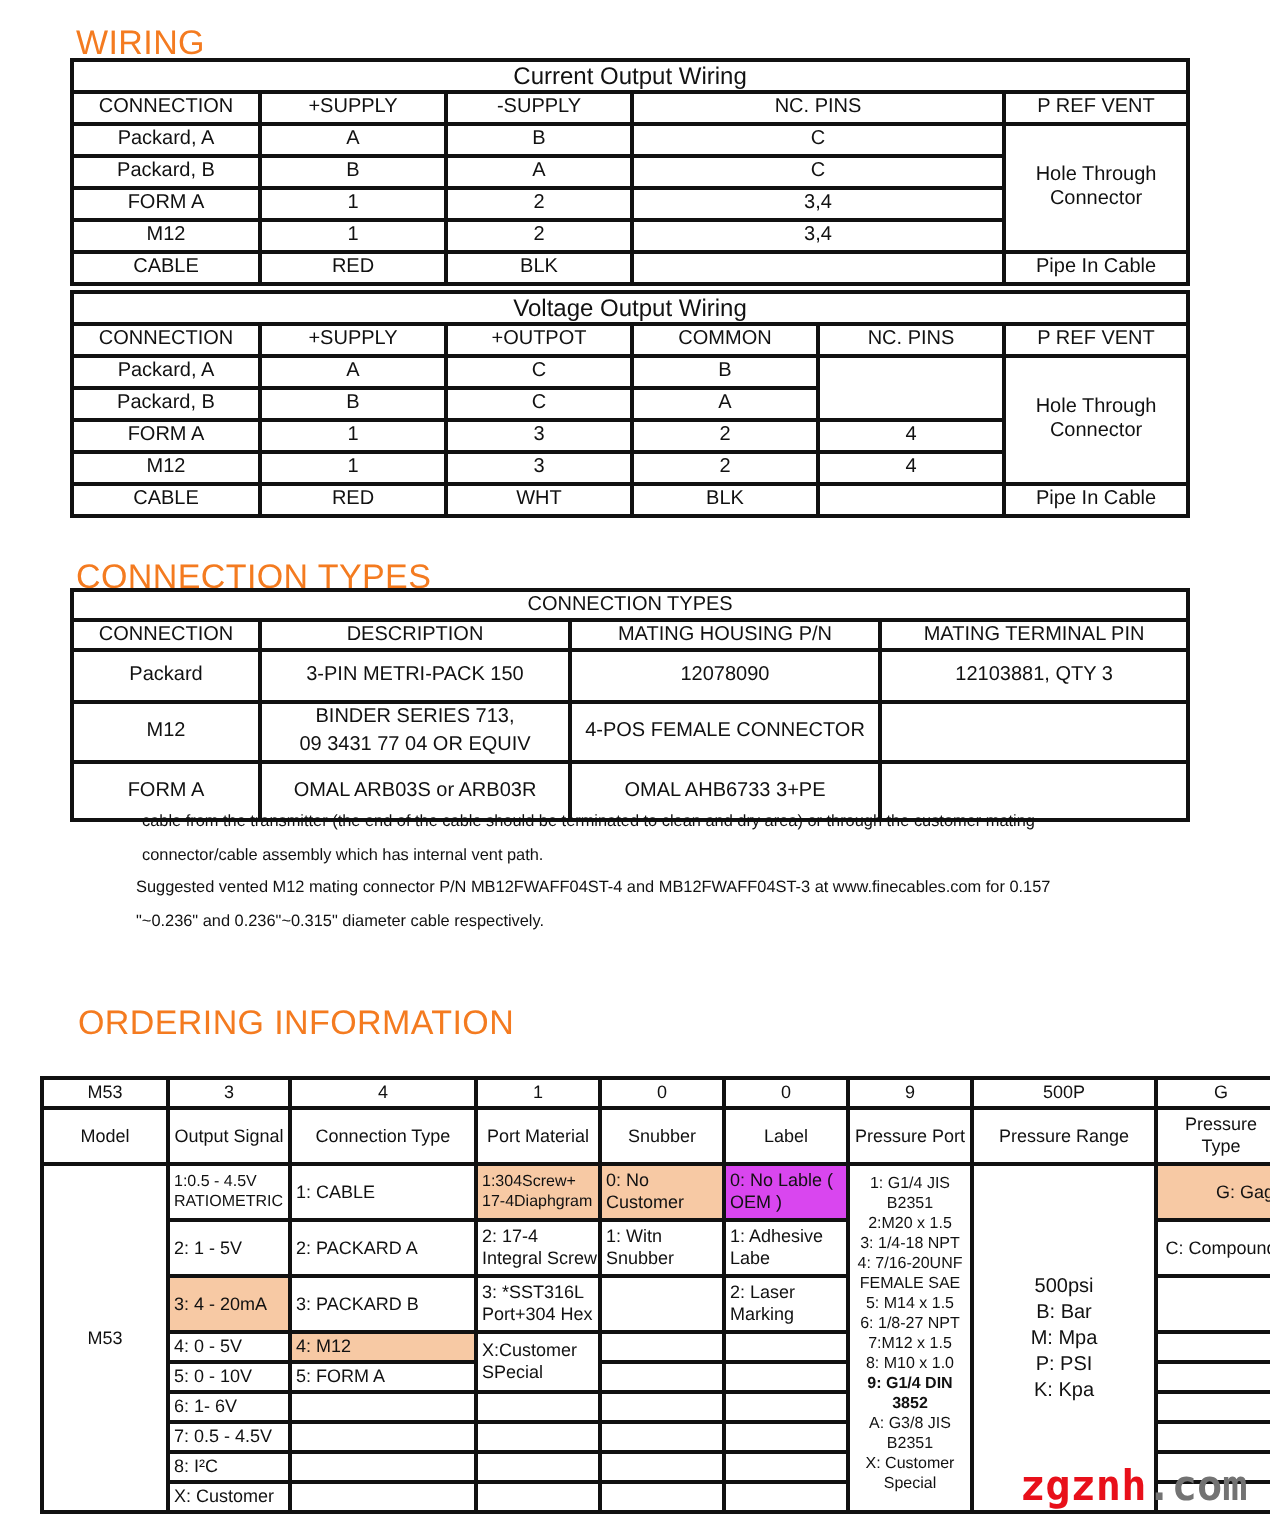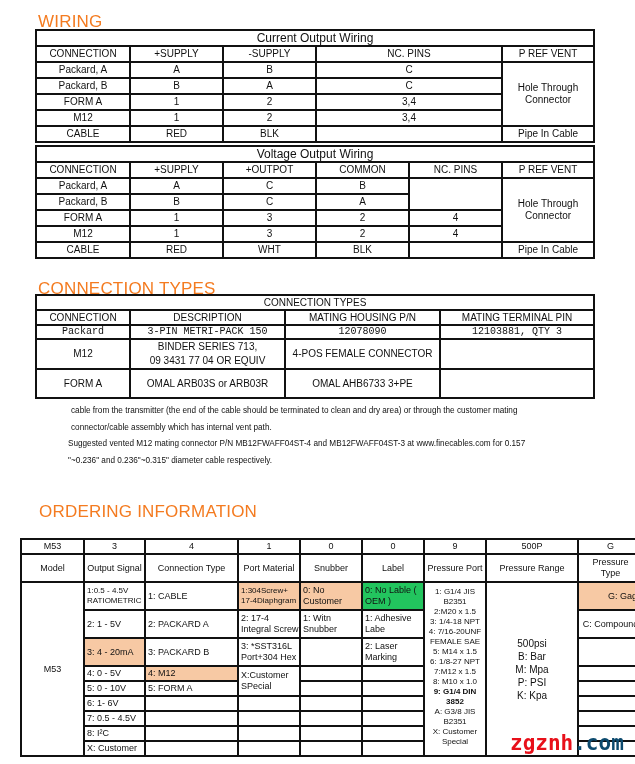--- a/index.html
+++ b/index.html
@@ -12,21 +12,21 @@
   .wt .title td, td.title { font-size:12px; text-align:center; }
   .ct td { font-size:10px; }
   .note { position:absolute; font-size:8.2px; line-height:16.5px; color:#111; }
   .oi td { font-size:9px; line-height:11px; }
   .oi td.l { text-align:left; padding-left:2px; }
   .hl { background:#f7c9a4; }
   .small { font-size:8px !important; line-height:10px !important; }
   .watermark { position:absolute; left:510px; top:731px; font-size:21px; font-weight:bold;
                font-family:"DejaVu Sans Mono", monospace; letter-spacing:0px; }
   .watermark .a { color:#e8101a; }
-  .watermark .b { color:#0c4a6e; }
+  .watermark .b { color:#737373; }
 </style>
 </head>
 <body>
 
 <div class="sec-title" style="left:38px;top:12px;">WIRING</div>
 
 <table class="wt" style="left:35px;top:29px;width:258px;">
 </table>
 
 <table class="wt" style="left:35px;top:29px;width:558px;">
@@ -154,21 +154,21 @@
   <tbody>
       <tr>
         <td colspan="4" style="height:13px;">CONNECTION TYPES</td>
       </tr>
   <tr style="height:15px;">
     <td>CONNECTION</td>
     <td>DESCRIPTION</td>
     <td>MATING  HOUSING P/N</td>
     <td>MATING  TERMINAL PIN</td>
   </tr>
-  <tr style="height:14px;font-family:Liberation Mono, monospace;">
+  <tr style="height:26px;">
     <td>Packard</td>
     <td>3-PIN METRI-PACK 150</td>
     <td>12078090</td>
     <td>12103881,  QTY 3</td>
   </tr>
   <tr style="height:29px;">
     <td>M12</td>
     <td style="line-height:14px;">
           <div>BINDER SERIES 713,</div>
           <div>09 3431  77 04 OR EQUIV</div>
@@ -228,21 +228,21 @@
     <td>Pressure Range</td>
     <td style="padding:0 10px;border-radius:10px;">Pressure Type</td>
   </tr>
 
   <tr style="height:28px;">
     <td rowspan="9">M53</td>
     <td class="l small">1:0.5 - 4.5V RATIOMETRIC</td>
     <td class="l">1: CABLE</td>
     <td class="l small hl" style="background: rgb(247, 201, 164);">1:304Screw+ 17-4Diaphgram</td>
     <td class="l hl" style="background: rgb(247, 201, 164);">0:  No Customer</td>
-    <td class="l hl" style="background: #22c55e;">0: No Lable ( OEM )</td>
+    <td class="l hl" style="background: #d946ef;">0: No Lable ( OEM )</td>
     <td rowspan="9" class="small" style="vertical-align:top;padding-top:4px;">
       <div>1: G1/4 JIS B2351</div>
       <div>2:M20 x 1.5</div>
       <div>3: 1/4-18 NPT</div>
       <div>4: 7/16-20UNF FEMALE SAE</div>
       <div>5:  M14 x 1.5</div>
       <div>6: 1/8-27 NPT</div>
       <div>7:M12 x 1.5</div>
       <div>8: M10 x 1.0</div>
       <div style="font-weight:bold;">9: G1/4 DIN 3852</div>

